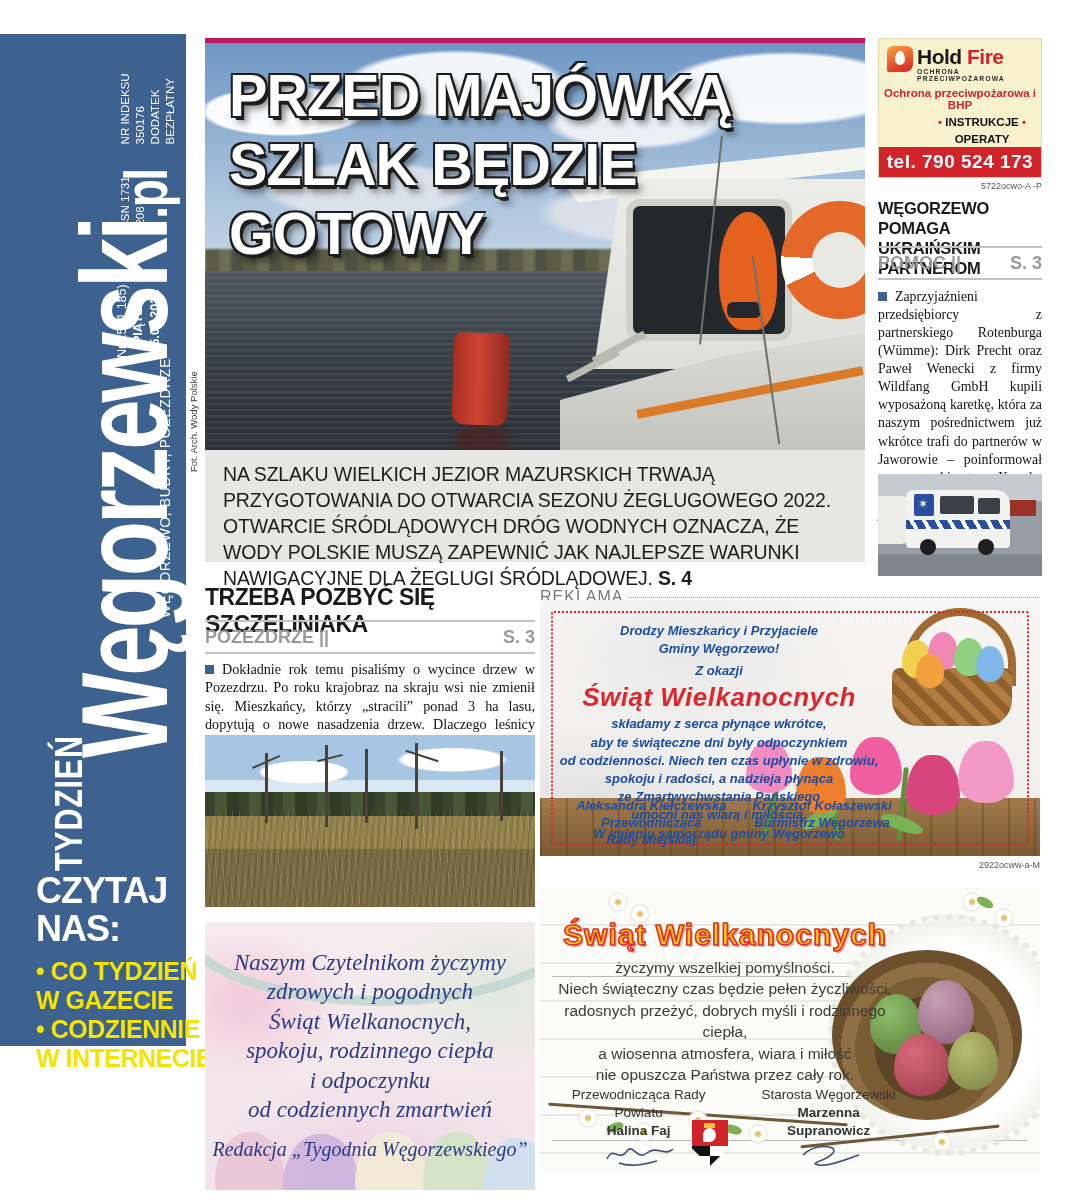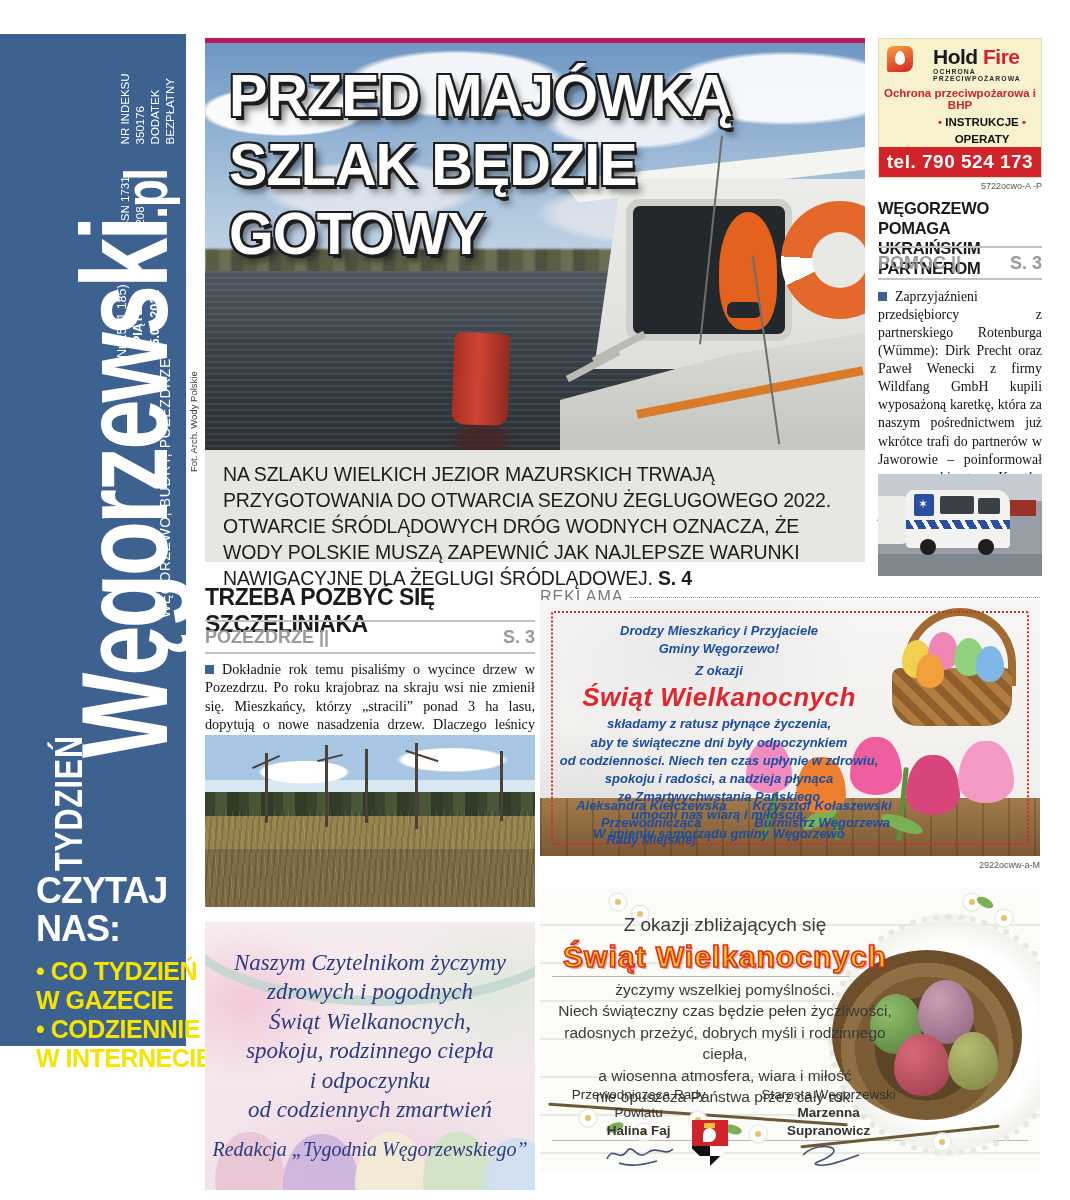--- a/index.html
+++ b/index.html
@@ -90,21 +90,21 @@
 
   
   #standfirst{left:205px;top:450px;width:660px;height:112px;background:#e6e6e3;box-sizing:border-box;
     padding:12px 18px 0 18px;font-size:19.5px;line-height:1.33;color:#1d1d1b;letter-spacing:-.2px;font-weight:500;}
   #standfirst b{font-weight:bold;}
 
   
   .code{font-size:9px;color:#555;text-align:right;}
   #ad-holdfire{left:878px;top:38px;width:164px;height:140px;background:#f8f1cd;border:1px solid #e0d9b4;
     box-sizing:border-box;overflow:hidden;}
-  .hf-logo-row{display:flex;align-items:flex-start;gap:20px;padding:7px 6px 0 8px;}
+  .hf-logo-row{display:flex;align-items:flex-start;gap:4px;padding:7px 6px 0 8px;}
   .hf-flame{width:26px;height:26px;border-radius:6px 6px 8px 2px;background:linear-gradient(160deg,#f6a23a,#d91f26);position:relative;flex:0 0 auto;}
   .hf-flame::after{content:"";position:absolute;left:8px;top:5px;width:10px;height:14px;background:#fff;
     border-radius:50% 50% 50% 50%/60% 60% 40% 40%;}
   .hf-brand{font-size:21px;font-weight:bold;letter-spacing:-.5px;line-height:1;color:#1a1a1a;}
   .hf-brand .red{color:#d2232a;}
   .hf-tagline{font-size:6.8px;font-weight:bold;letter-spacing:1.1px;color:#2a2a2a;margin:1px 0 0 0;}
   .hf-sub{color:#d2232a;font-weight:bold;font-size:11.5px;text-align:center;margin-top:5px;}
   .hf-services{margin-top:3px;text-align:center;font-weight:bold;font-size:11.5px;line-height:1.5;color:#111;padding-left:44px;}
   .hf-services span::before{content:"• ";color:#d2232a;}
   .hf-phone{position:absolute;left:0;right:0;bottom:0;height:30px;background:#d2232a;color:#fff;
@@ -388,21 +388,21 @@
       <div class="tulip" style="left:140px;top:6px;width:52px;height:58px;background:#ef5fa0;"></div>
       <div class="tulip" style="left:196px;top:24px;width:54px;height:60px;background:#d8447c;"></div>
       <div class="tulip" style="left:248px;top:10px;width:56px;height:62px;background:#f29ac4;"></div>
     </div>
     <div class="gmina-border"></div>
     <div class="gmina-text">
       <div>Drodzy Mieszkańcy i Przyjaciele</div>
       <div>Gminy Węgorzewo!</div>
       <div style="margin-top:4px;">Z okazji</div>
       <div class="gmina-title">Świąt Wielkanocnych</div>
-      <div>składamy z ratusz płynące życzenia,</div>
+      <div>składamy z serca płynące wkrótce,</div>
       <div>aby te świąteczne dni były odpoczynkiem</div>
       <div>od codzienności. Niech ten czas upłynie w zdrowiu,</div>
       <div>spokoju i radości, a nadzieja płynąca</div>
       <div>ze Zmartwychwstania Pańskiego</div>
       <div>umocni nas wiarą i miłością.</div>
       <div>W imieniu samorządu gminy Węgorzewo</div>
     </div>
     <div class="gmina-sigs">
       <div>
         <div>Aleksandra Kiełczewska</div>
@@ -453,21 +453,20 @@
     <div class="blossom" style="left:96px;bottom:32px;"></div>
     <div class="blossom" style="left:150px;bottom:44px;"></div>
     <div class="blossom" style="left:210px;bottom:30px;"></div>
     <div class="blossom" style="right:60px;top:6px;"></div>
     <div class="blossom" style="right:28px;top:22px;"></div>
     <div class="blossom" style="right:90px;bottom:22px;"></div>
     <div class="leaf" style="right:46px;top:10px;transform:rotate(28deg);"></div>
     <div class="leaf" style="left:66px;bottom:40px;transform:rotate(-20deg);"></div>
     <div class="leaf" style="left:184px;bottom:38px;transform:rotate(14deg);"></div>
     <div class="powiat-text">
-      <div class="powiat-intro">Z okazji zbliżających się</div>
       <div class="powiat-title">Świąt Wielkanocnych</div>
       <div class="powiat-lines">
         <div>życzymy wszelkiej pomyślności.</div>
         <div>Niech świąteczny czas będzie pełen życzliwości,</div>
         <div>radosnych przeżyć, dobrych myśli i rodzinnego ciepła,</div>
         <div>a wiosenna atmosfera, wiara i miłość</div>
         <div>nie opuszcza Państwa przez cały rok.</div>
       </div>
     </div>
     <div class="powiat-sigs">

